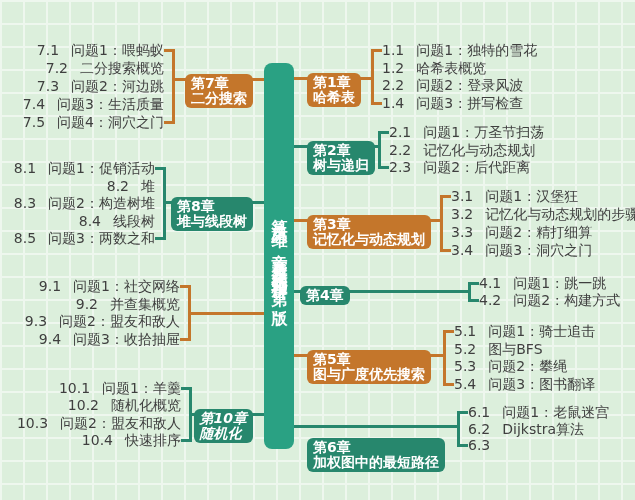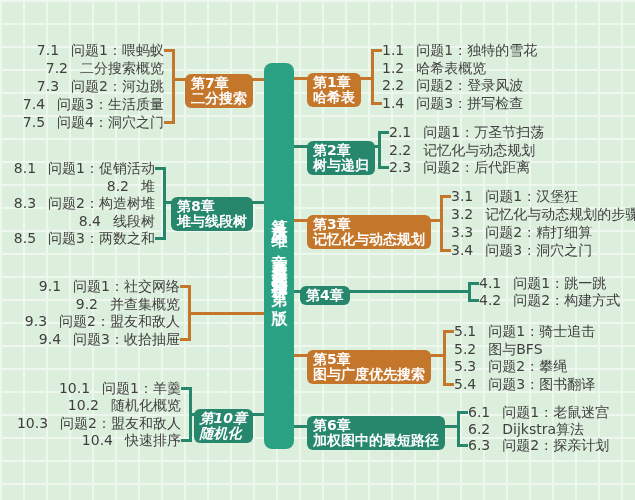--- a/index.html
+++ b/index.html
@@ -258,29 +258,28 @@
       <span class="topic-label">问题2：攀绳</span>
     </div>
     <div class="topic-row right" style="top: 375px; left: 454px; width: 184px;">
       <span class="topic-num">5.4</span>
       <span class="topic-label">问题3：图书翻译</span>
     </div>
     <div class="line" style="left: 294px; top: 425px; width: 166px; height: 3px; background: rgb(39, 135, 109);"></div>
     <div class="line" style="left: 457px; top: 411px; width: 3px; height: 36px; background: rgb(39, 135, 109);"></div>
     <div class="line" style="left: 457px; top: 411px; width: 11px; height: 3px; background: rgb(39, 135, 109);"></div>
     <div class="line" style="left: 457px; top: 444px; width: 11px; height: 3px; background: rgb(39, 135, 109);"></div>
-    <div class="chapter-box" style="background: rgb(39, 135, 109); top: 404px; left: 307px;">
+    <div class="chapter-box" style="background: rgb(39, 135, 109); top: 426px; left: 307px;">
       <div>第6章</div>
       <div>加权图中的最短路径</div>
     </div>
     <div class="topic-row right" style="top: 403px; left: 468px; width: 170px;">
       <span class="topic-num">6.1</span>
       <span class="topic-label">问题1：老鼠迷宫</span>
     </div>
     <div class="topic-row right" style="top: 420px; left: 468px; width: 170px;">
       <span class="topic-num">6.2</span>
       <span class="topic-label">Dijkstra算法</span>
     </div>
     <div class="topic-row right" style="top: 436px; left: 468px; width: 170px;">
       <span class="topic-num">6.3</span>
-      <span class="topic-label">问题2：探亲计划</span>
     </div>
   </div>
 
 </body></html>

